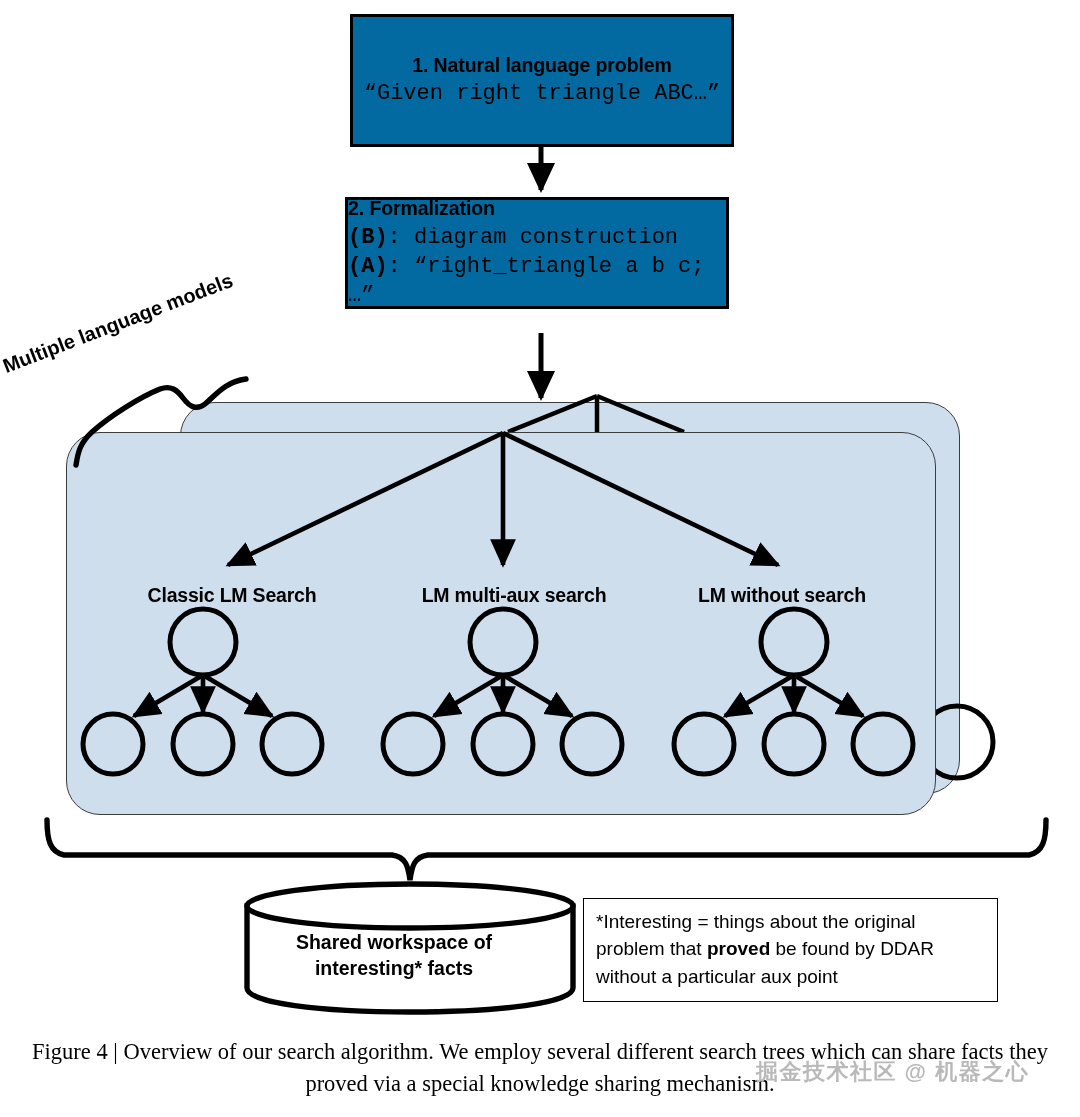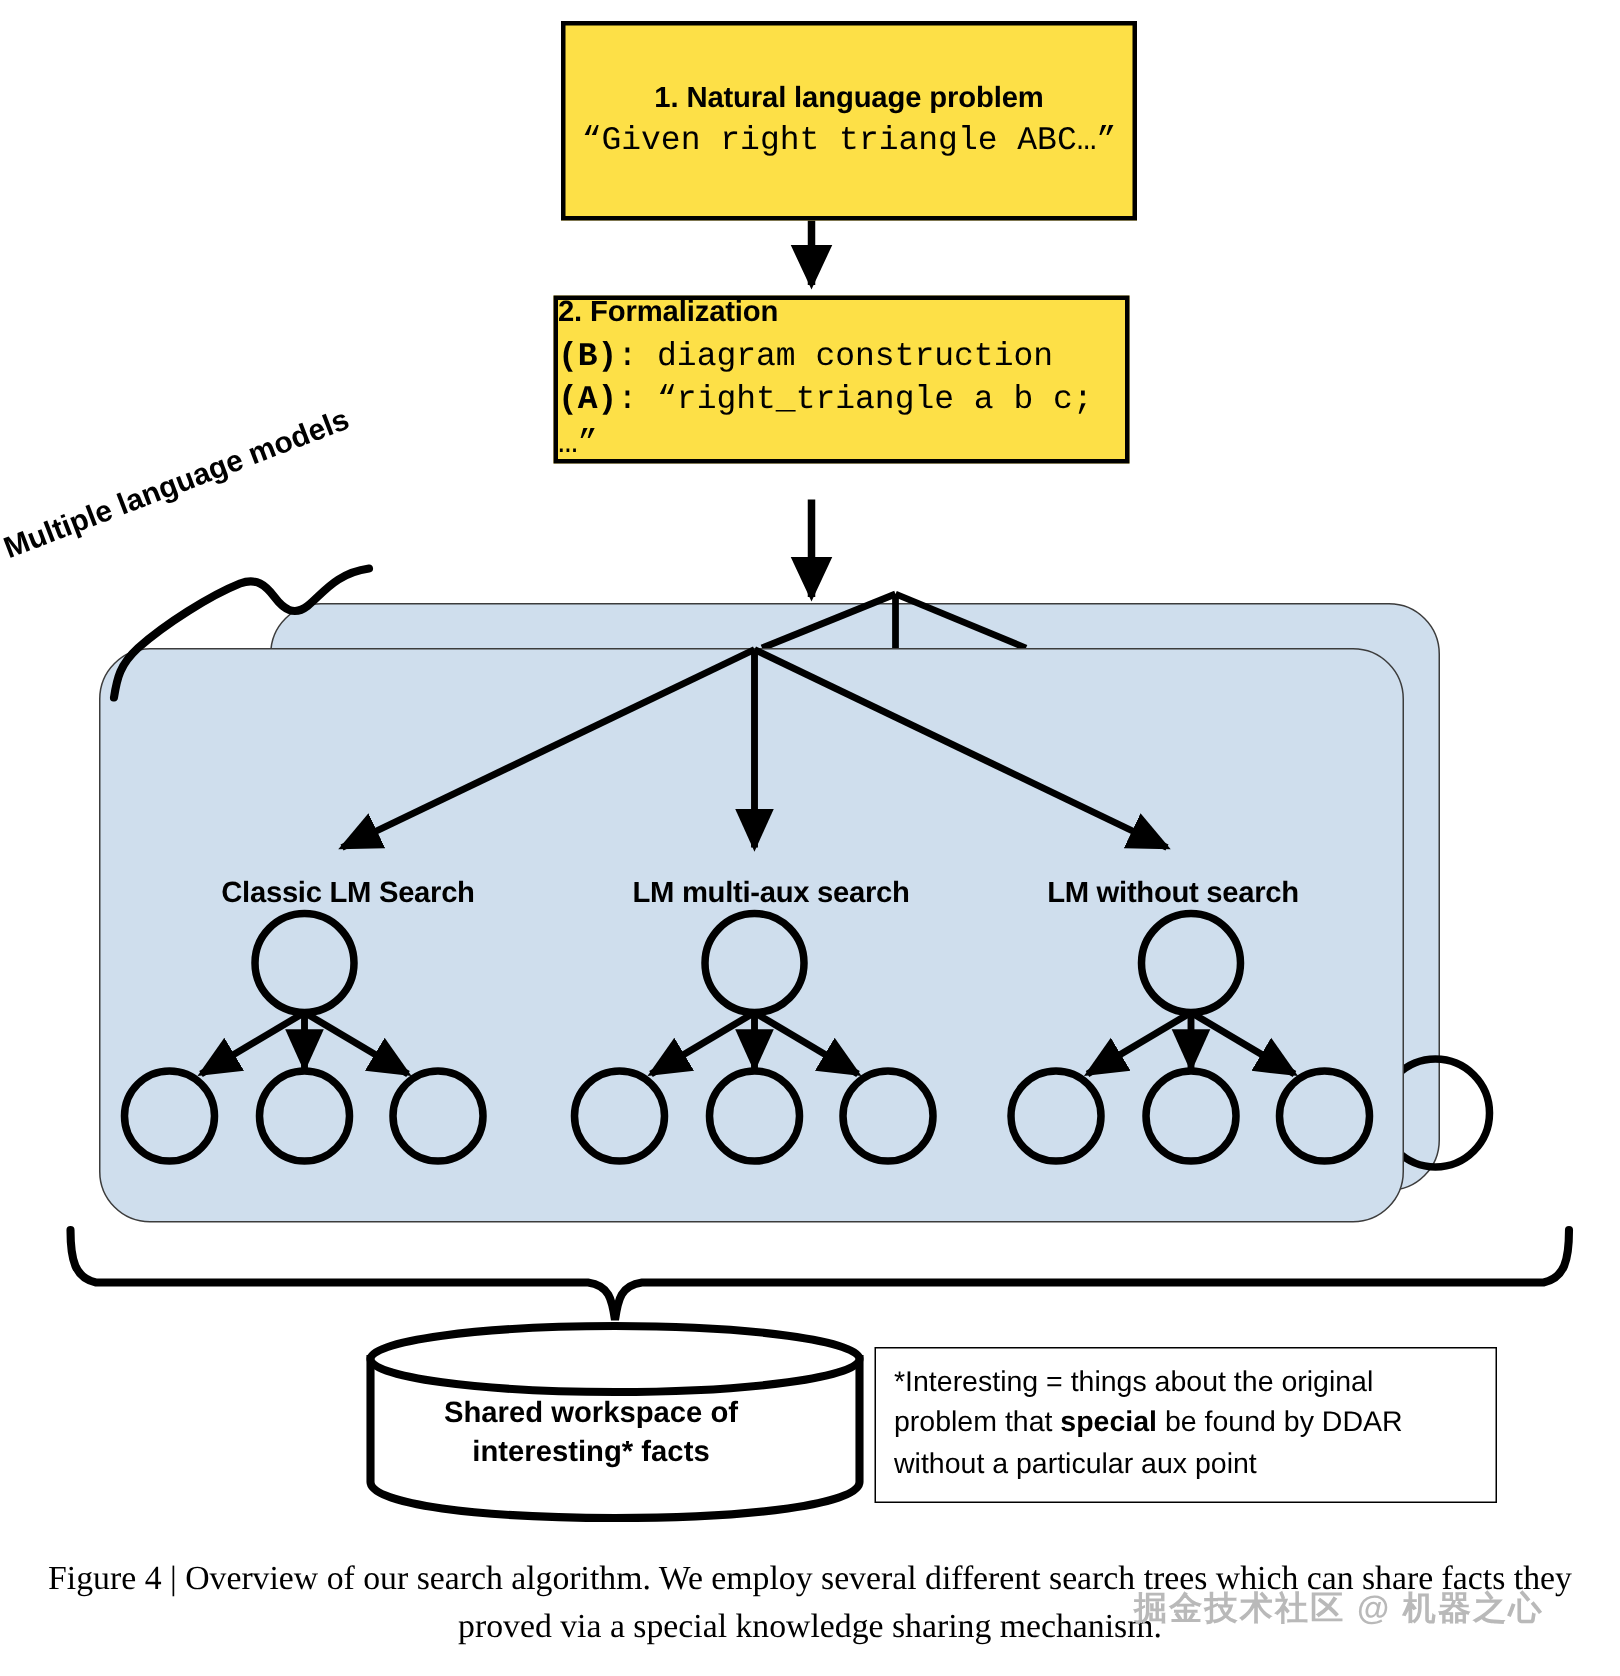--- a/index.html
+++ b/index.html
@@ -26,28 +26,27 @@
   .svg-layer {
     position: absolute;
     left: 0; top: 0;
     width: 1080px;
     height: 1117px;
   }
 
   
   .process-box {
     position: absolute;
-    background: #fde047;
+    background: #0369a1;
     border: 3px solid #000000;
     box-sizing: border-box;
     display: flex;
     flex-direction: column;
     justify-content: center;
     z-index: 6;
-    margin-left: 24px;
   }
   #box-problem {
     left: 350px; top: 14px;
     width: 384px; height: 133px;
     align-items: center;
     text-align: center;
   }
   #box-formalization {
     left: 345px; top: 197px;
     width: 384px; height: 112px;
@@ -296,18 +295,18 @@
   </div>
 
   <div class="process-box" id="box-formalization">
     <div class="box-title">2. Formalization</div>
     <div class="form-lines">
       <div class="box-sub"><span class="lbl">(B)</span><span>: diagram construction</span></div>
       <div class="box-sub"><span class="lbl">(A)</span><span>: “right_triangle a b c; …”</span></div>
     </div>
   </div>
 
-  <div id="footnote-box"><span>*Interesting = things about the original problem that </span><b>special</b><span> be found by DDAR without a particular aux point</span></div>
+  <div id="footnote-box"><span>*Interesting = things about the original problem that </span><b>proved</b><span> be found by DDAR without a particular aux point</span></div>
 
   <div id="figure-caption">Figure 4 | Overview of our search algorithm. We employ several different search trees which can share facts they proved via a special knowledge sharing mechanism.</div>
   <div id="watermark">掘金技术社区 @ 机器之心</div>
 
 </div>
 
 </body></html>

